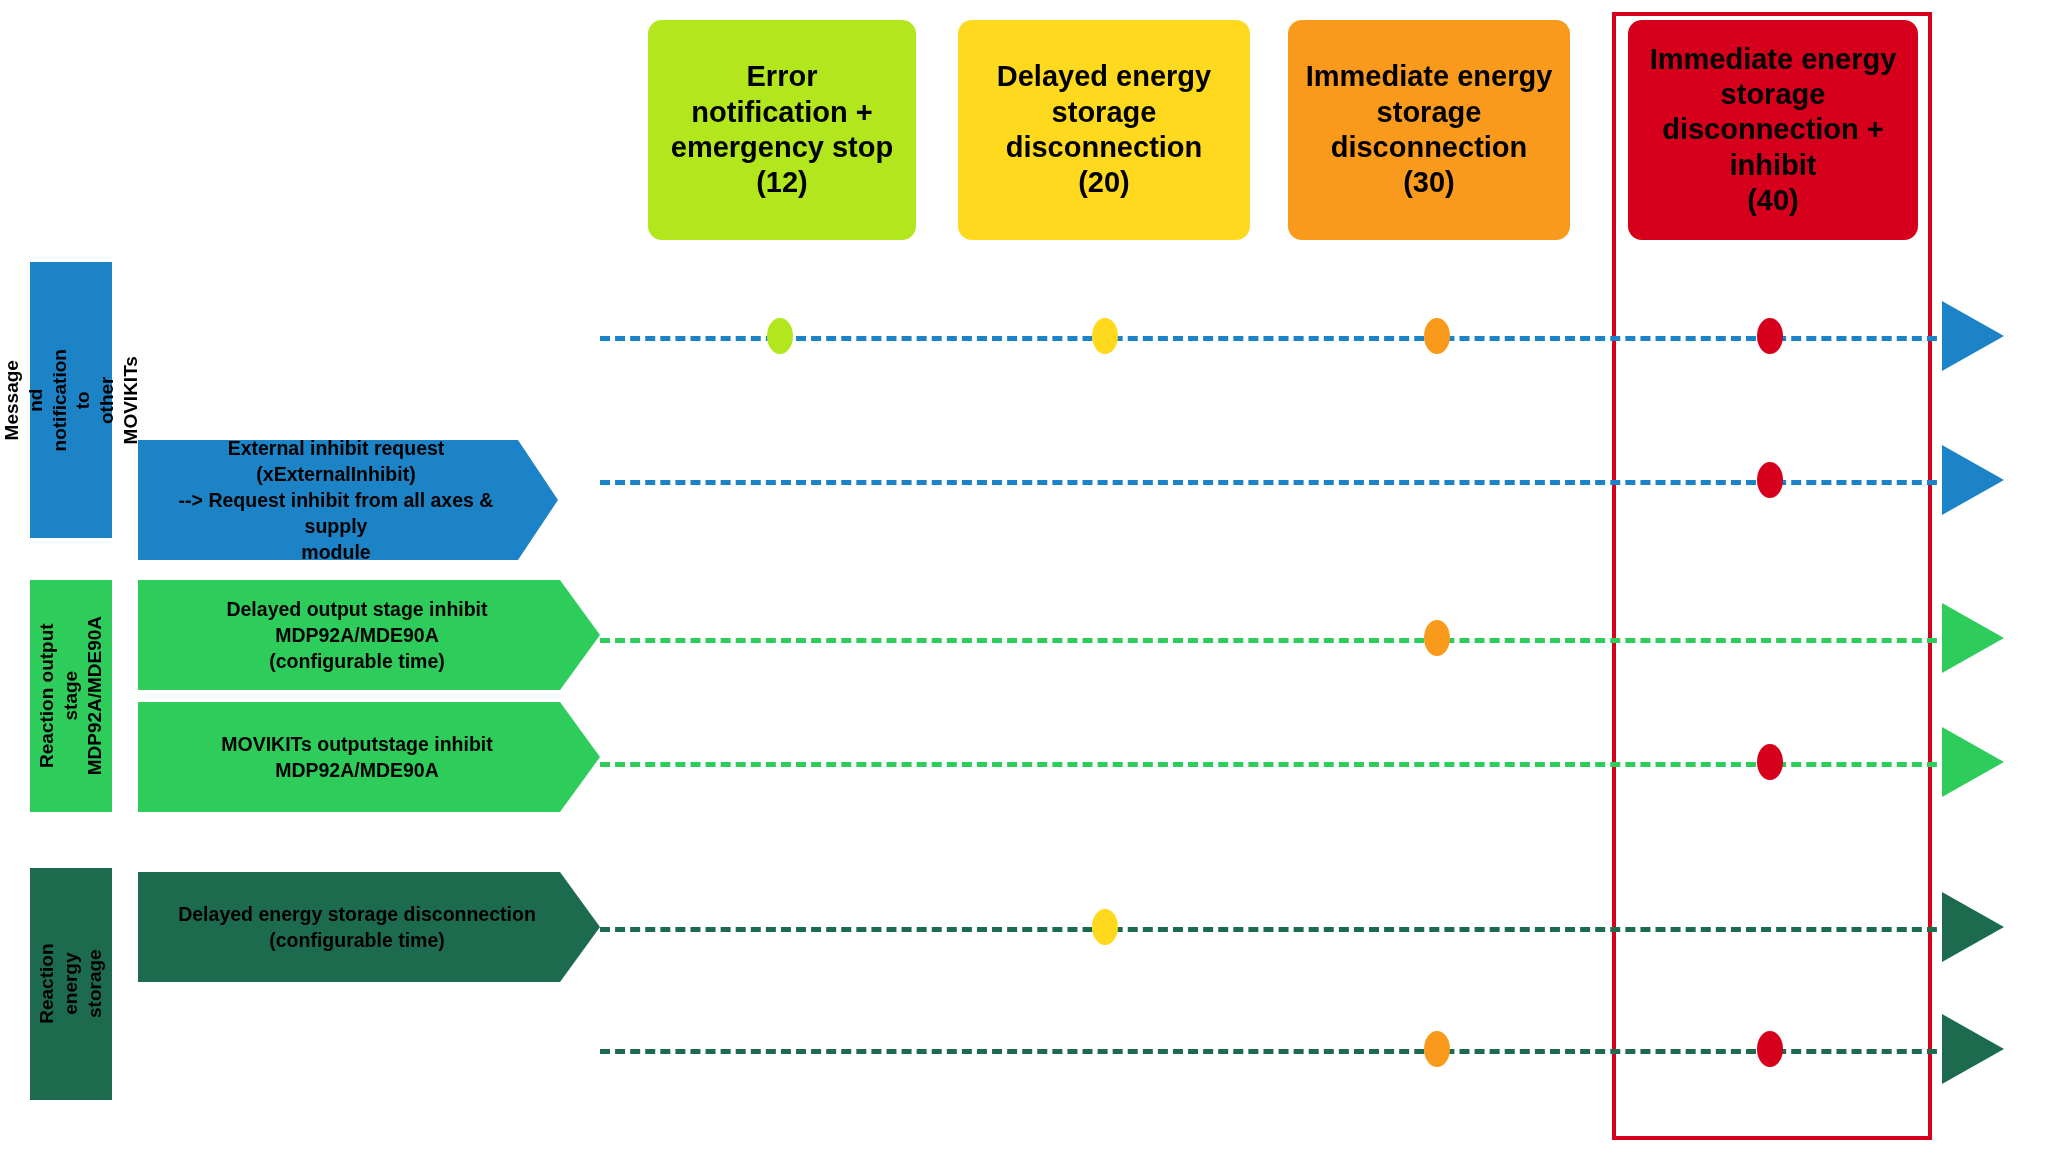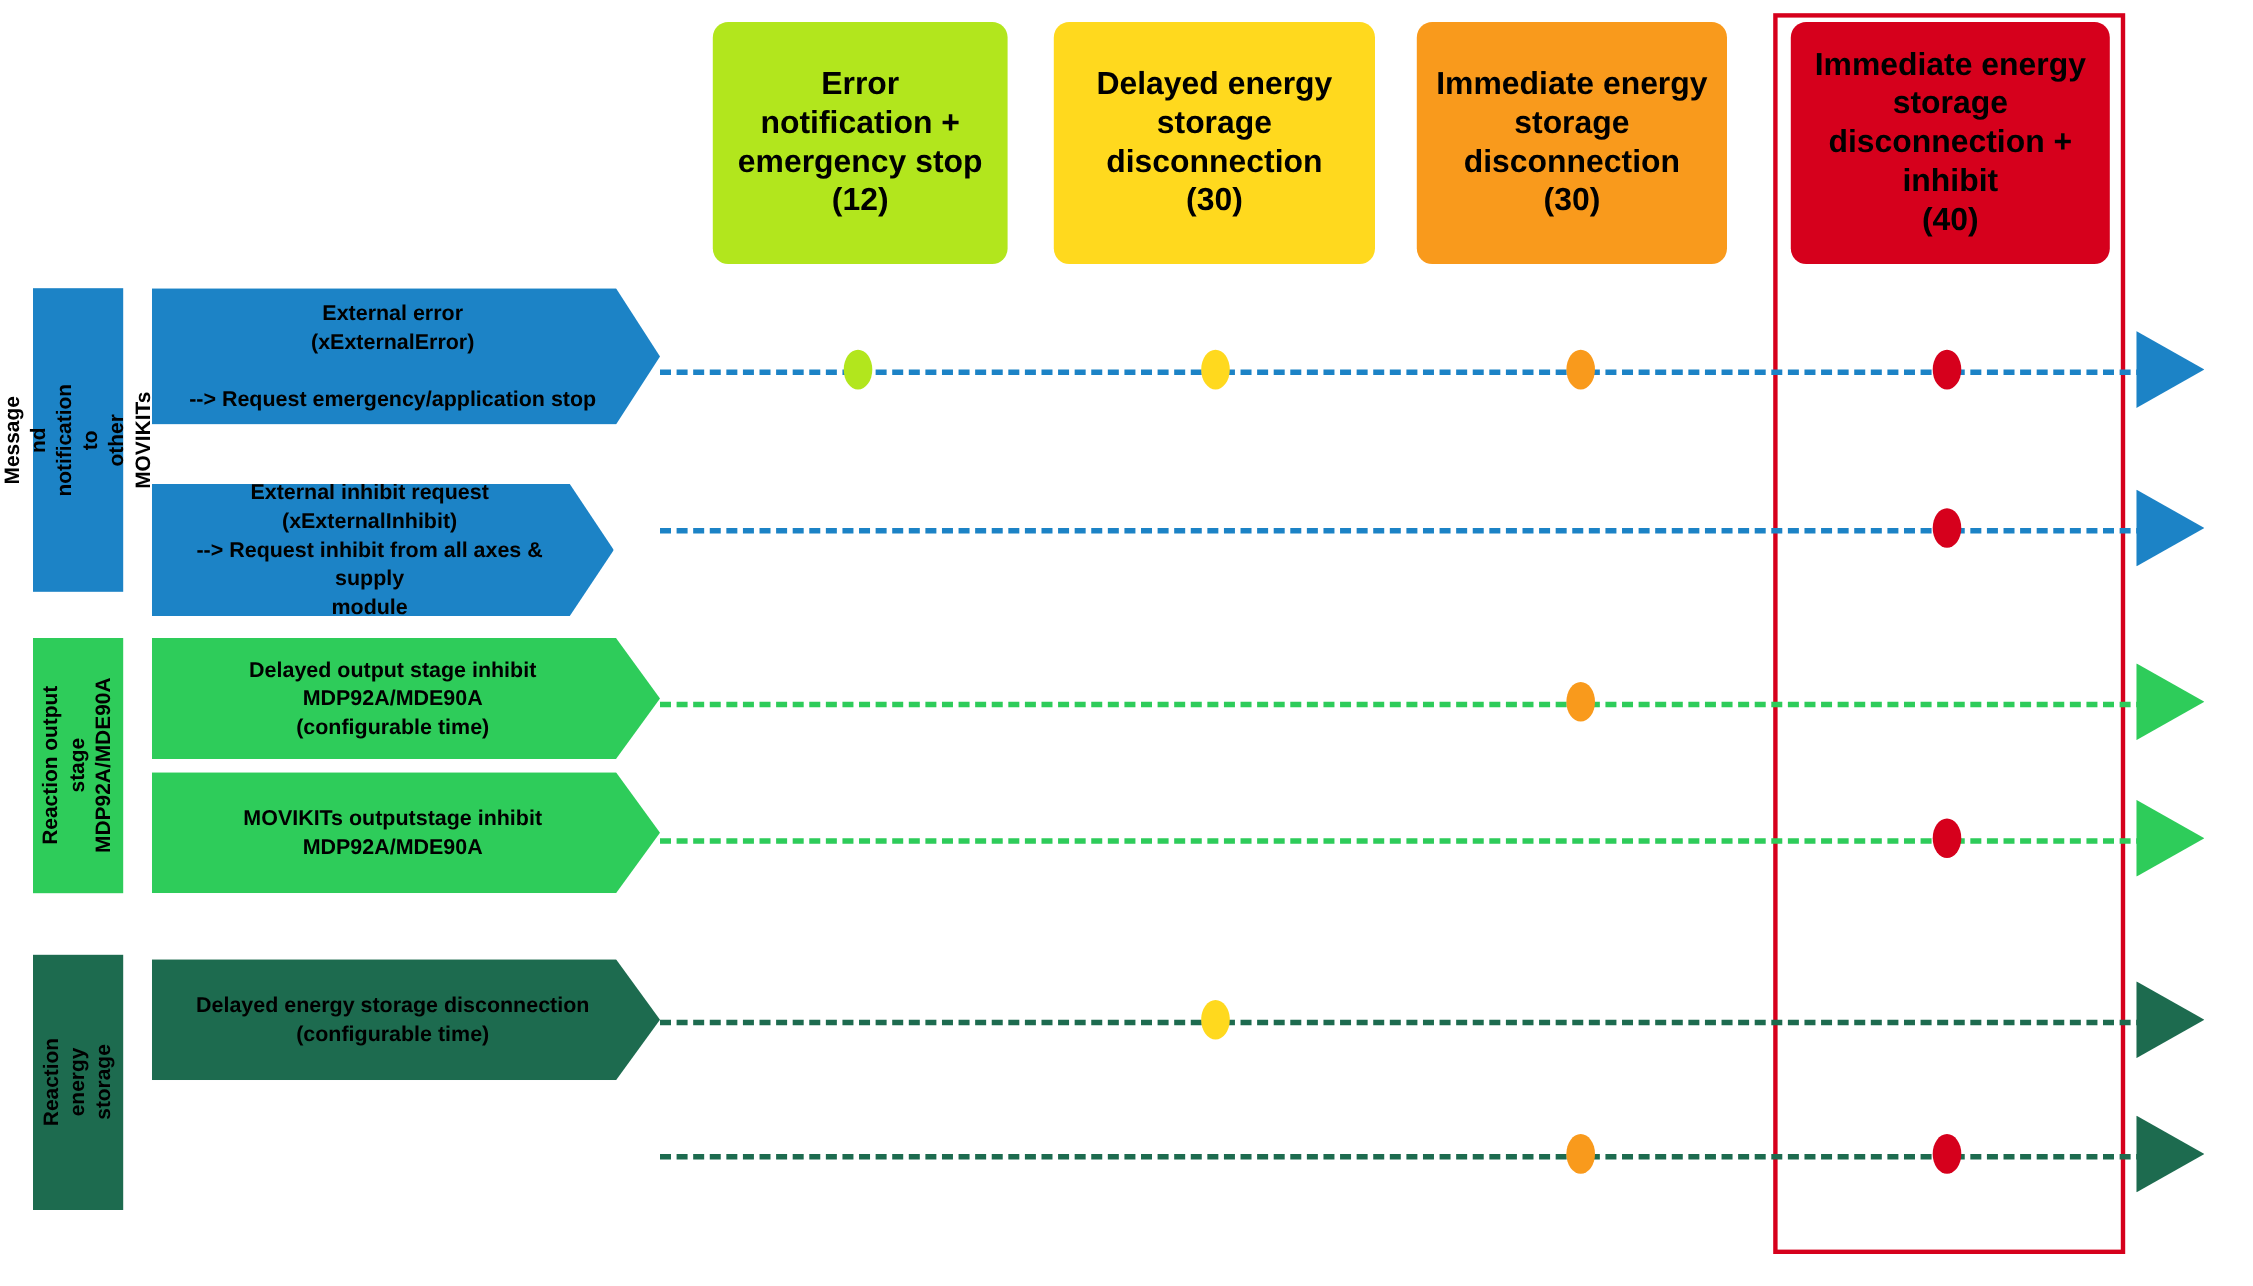--- a/index.html
+++ b/index.html
@@ -101,21 +101,21 @@
 
 <div id="stage">
     <div class="highlight-box" style="left: 1612px; top: 12px; width: 320px; height: 1128px; border-color: rgb(214, 0, 28);"></div>
     <div class="col-card" style="left: 648px; top: 20px; width: 268px; height: 220px; background: rgb(178, 230, 29);">Error
 notification +
 emergency stop
 (12)</div>
     <div class="col-card" style="left: 958px; top: 20px; width: 292px; height: 220px; background: rgb(255, 217, 30);">Delayed energy
 storage
 disconnection
-(30)</div>
+(20)</div>
     <div class="col-card" style="left: 1288px; top: 20px; width: 282px; height: 220px; background: rgb(249, 154, 28);">Immediate energy
 storage
 disconnection
 (30)</div>
     <div class="col-card" style="left: 1628px; top: 20px; width: 290px; height: 220px; background: rgb(214, 0, 28);">Immediate energy
 storage
 disconnection +
 inhibit
 (40)</div>
     <div class="side-label" style="left: 30px; top: 262px; width: 82px; height: 276px; background: rgb(28, 131, 198);">
@@ -124,24 +124,20 @@
     </div>
     <div class="side-label" style="left: 30px; top: 580px; width: 82px; height: 232px; background: rgb(46, 204, 90);">
       <span class="txt" style="width: 224px;">Reaction output stage
 MDP92A/MDE90A</span>
     </div>
     <div class="side-label" style="left: 30px; top: 868px; width: 82px; height: 232px; background: rgb(29, 107, 79);">
       <span class="txt" style="width: 224px;">Reaction energy
 storage</span>
     </div>
     <div class="connector" style="left: 600px; top: 336px; width: 1352px; border-top-color: rgb(28, 131, 198);"></div>
-    <div class="row-banner" style="left: 138px; top: 262px; width: 462px; height: 124px; background: rgb(28, 131, 198);">External error
-(xExternalError)
-
---&gt; Request emergency/application stop</div>
     <div class="dot" style="left: 780px; top: 336px; background: rgb(178, 230, 29);"></div>
     <div class="dot" style="left: 1105px; top: 336px; background: rgb(255, 217, 30);"></div>
     <div class="dot" style="left: 1437px; top: 336px; background: rgb(249, 154, 28);"></div>
     <div class="dot" style="left: 1770px; top: 336px; background: rgb(214, 0, 28);"></div>
     <div class="end-arrow" style="left: 1942px; top: 336px; background: rgb(28, 131, 198);"></div>
     <div class="connector" style="left: 600px; top: 480px; width: 1352px; border-top-color: rgb(28, 131, 198);"></div>
     <div class="row-banner" style="left: 138px; top: 440px; width: 420px; height: 120px; background: rgb(28, 131, 198);">External inhibit request
 (xExternalInhibit)
 --&gt; Request inhibit from all axes &amp; supply
 module</div>

